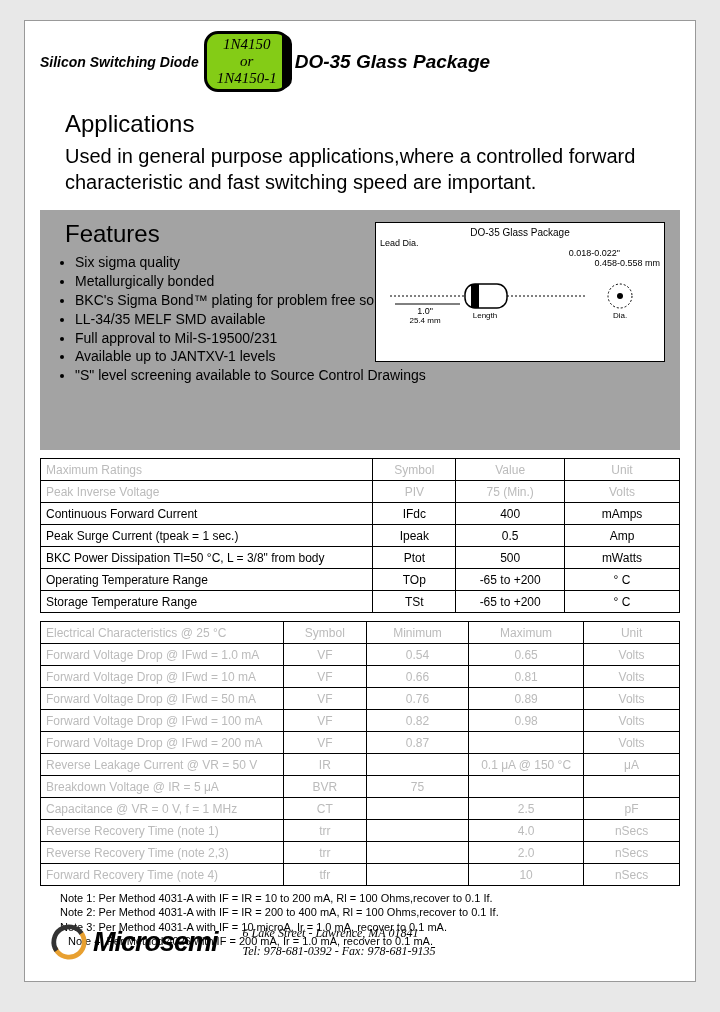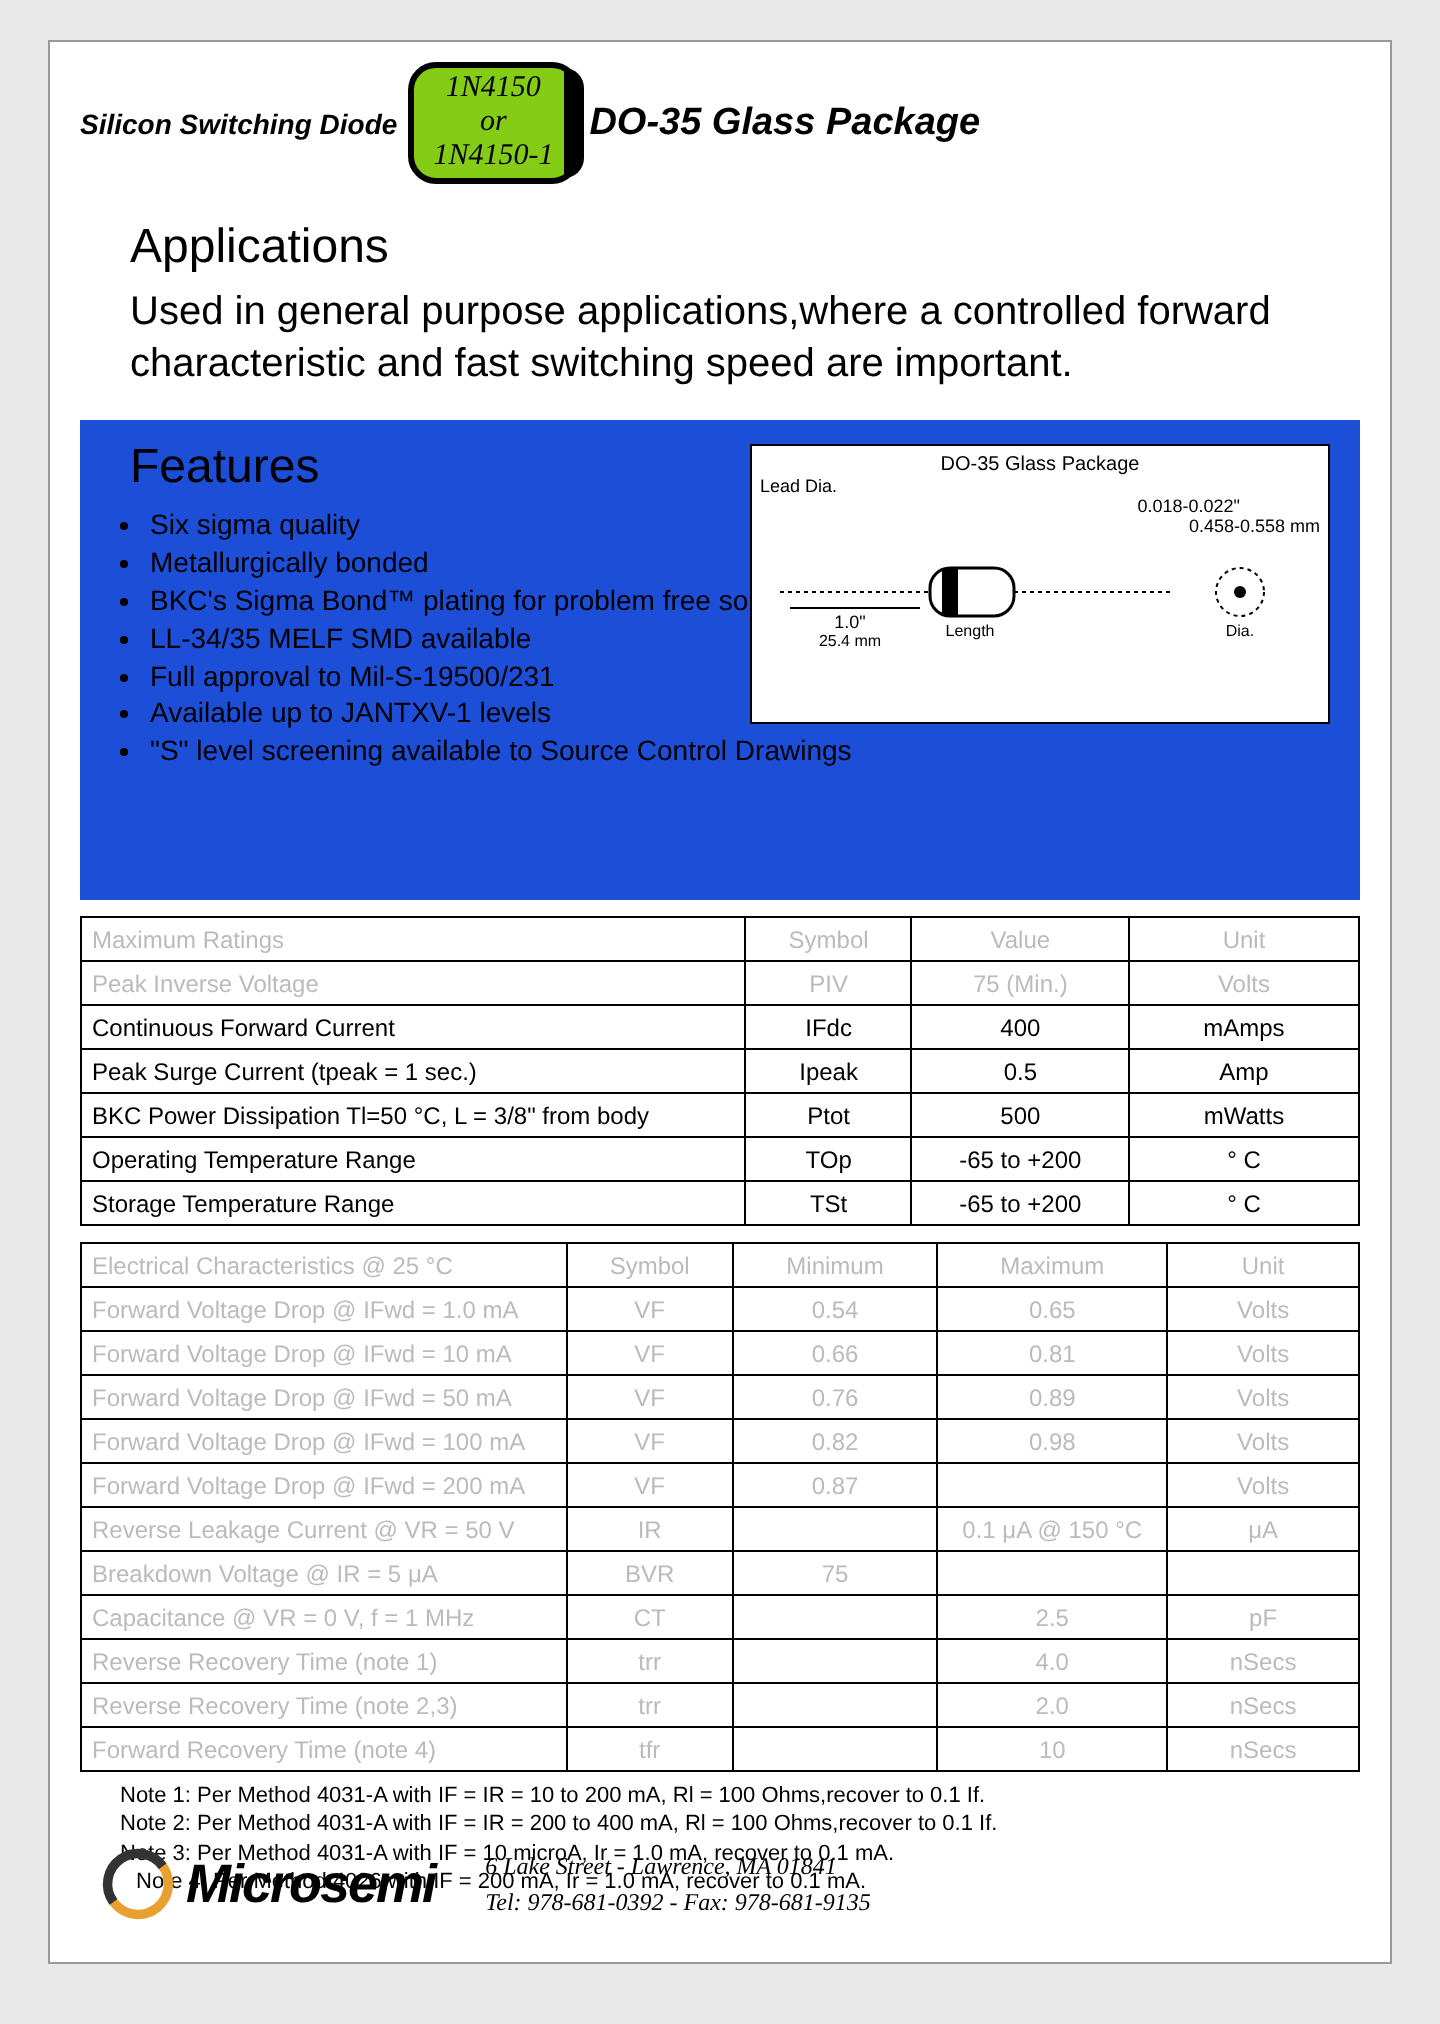--- a/index.html
+++ b/index.html
@@ -5,21 +5,21 @@
 body{margin:0;padding:0;font-family:Arial,sans-serif;background:#e8e8e8;width:720px;height:1012px;overflow:hidden}
 .page{background:#fff;width:640px;height:940px;margin:20px auto;border:1px solid #999;position:relative;padding:10px 15px}
 .header{display:flex;align-items:center;gap:5px;margin-bottom:8px}
 .title-left{font-size:14px;font-weight:bold;font-style:italic}
 .title-right{font-size:19px;font-weight:bold;font-style:italic}
 .part-box{border:3px solid #000;border-radius:14px;padding:2px 10px;font-size:15px;font-style:italic;text-align:center;font-family:Georgia,serif;position:relative;background:#84cc16}
 .part-box::after{content:"";position:absolute;right:-5px;top:0;bottom:0;width:10px;background:#000;border-radius:0 10px 10px 0}
 .applications{padding:10px 25px}
 .applications h2{font-size:24px;font-weight:normal;margin:0 0 5px}
 .applications p{font-size:20px;margin:0;line-height:1.3}
-.features-box{background:#1d4ed8;padding:10px 0;margin-top:5px;position:relative;min-height:220px}
+.features-box{background:#a3a3a3;padding:10px 0;margin-top:5px;position:relative;min-height:220px}
 .features-box h2{font-size:24px;font-weight:normal;margin:0 0 5px 25px}
 .features-box ul{margin:0 0 0 35px;padding:0;font-size:14px;line-height:1.35}
 .features-box li{margin:0}
 .pkg-diagram{position:absolute;right:15px;top:12px;width:280px;height:130px;border:1px solid #000;background:#fff;font-size:9px;text-align:center;padding:4px}
 .pkg-diagram .pkg-title{font-size:10px}
 .diode-svg{margin-top:8px}
 table{border-collapse:collapse;width:100%;margin-top:8px;font-size:12px}
 td,th{border:1px solid #000;padding:2px 5px;text-align:left;height:17px}
 .table1 td:nth-child(2),.table1 td:nth-child(3),.table1 td:nth-child(4){text-align:center}
 .table1 td:nth-child(1){width:52%}

